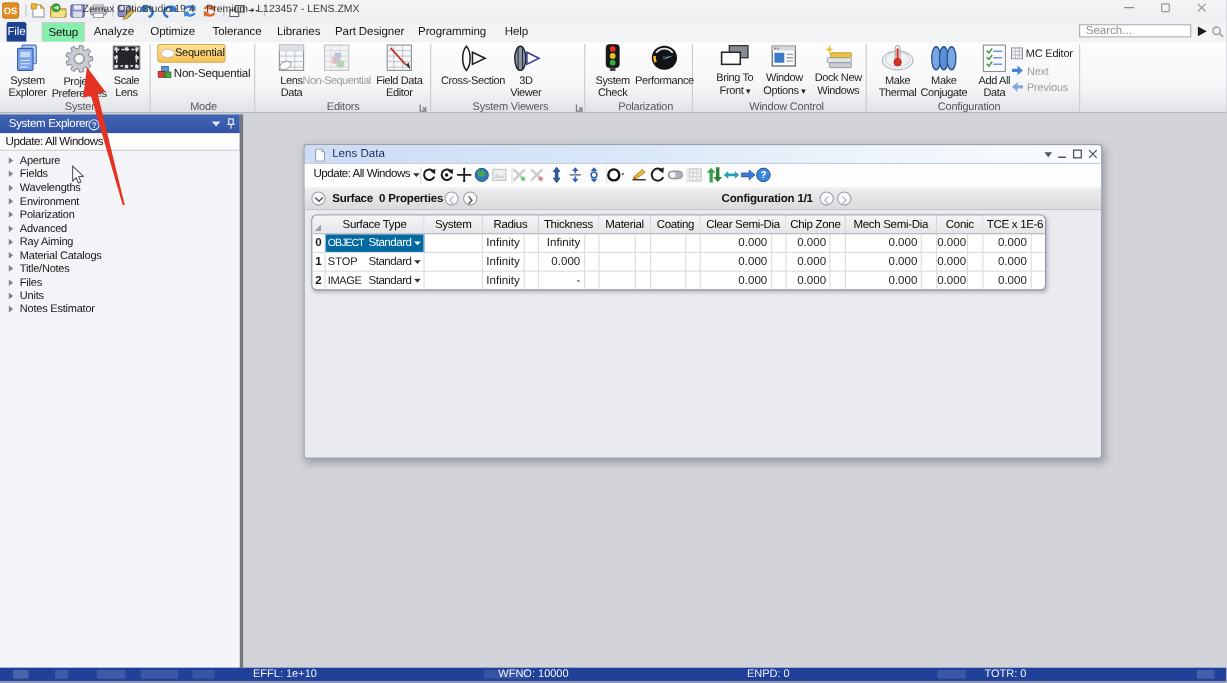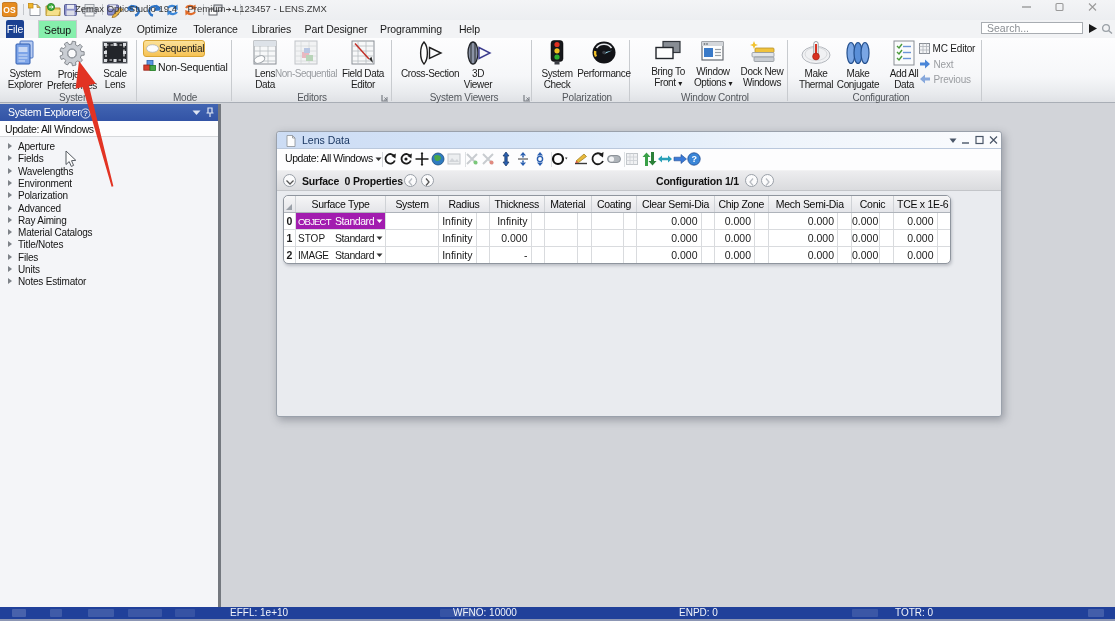--- a/index.html
+++ b/index.html
@@ -556,21 +556,21 @@
       <div class="hcell" style="left:155px;width:51px">Radius</div>
       <div class="hcell" style="left:206px;width:54.5px">Thickness</div>
       <div class="hcell" style="left:260.5px;width:47.5px">Material</div>
       <div class="hcell" style="left:308px;width:45px">Coating</div>
       <div class="hcell" style="left:353px;width:78px">Clear Semi-Dia</div>
       <div class="hcell" style="left:431px;width:53.5px">Chip Zone</div>
       <div class="hcell" style="left:484.5px;width:83.5px">Mech Semi-Dia</div>
       <div class="hcell" style="left:568px;width:42px">Conic</div>
       <div class="hcell" style="left:610px;width:57.5px;border-right:none;border-radius:0 5px 0 0">TCE x 1E-6</div>
       <div class="cell" style="left:0px;top:16.5px;width:12px;text-align:center"><b>0</b></div>
-      <div class="cell" style="left:12px;top:16.5px;width:90px;background:#a21caf;color:#fff;line-height:17px">
+      <div class="cell" style="left:12px;top:16.5px;width:90px;background:#0369a1;color:#fff;line-height:17px">
           <span style="position:absolute;left:2px;letter-spacing:-0.8px;font-size:9.5px">OBJECT</span>
           <span style="position:absolute;left:39px;letter-spacing:-0.45px">Standard</span>
           <svg width="7" height="5" viewBox="0 0 7 5" style="position:absolute;right:2px;top:6px">
             <path d="M0.5 0.5 L3.5 4 L6.5 0.5 Z" fill="#fff"></path>
           </svg>
         </div>
       <div class="cell" style="left:102px;top:16.5px;width:53px"></div>
       <div class="cell" style="left:155px;top:16.5px;width:37.5px;text-align:right;padding-right:3px">Infinity</div>
       <div class="cell" style="left:192.5px;top:16.5px;width:13.5px"></div>
       <div class="cell" style="left:206px;top:16.5px;width:41.5px;text-align:right;padding-right:3px">Infinity</div>

